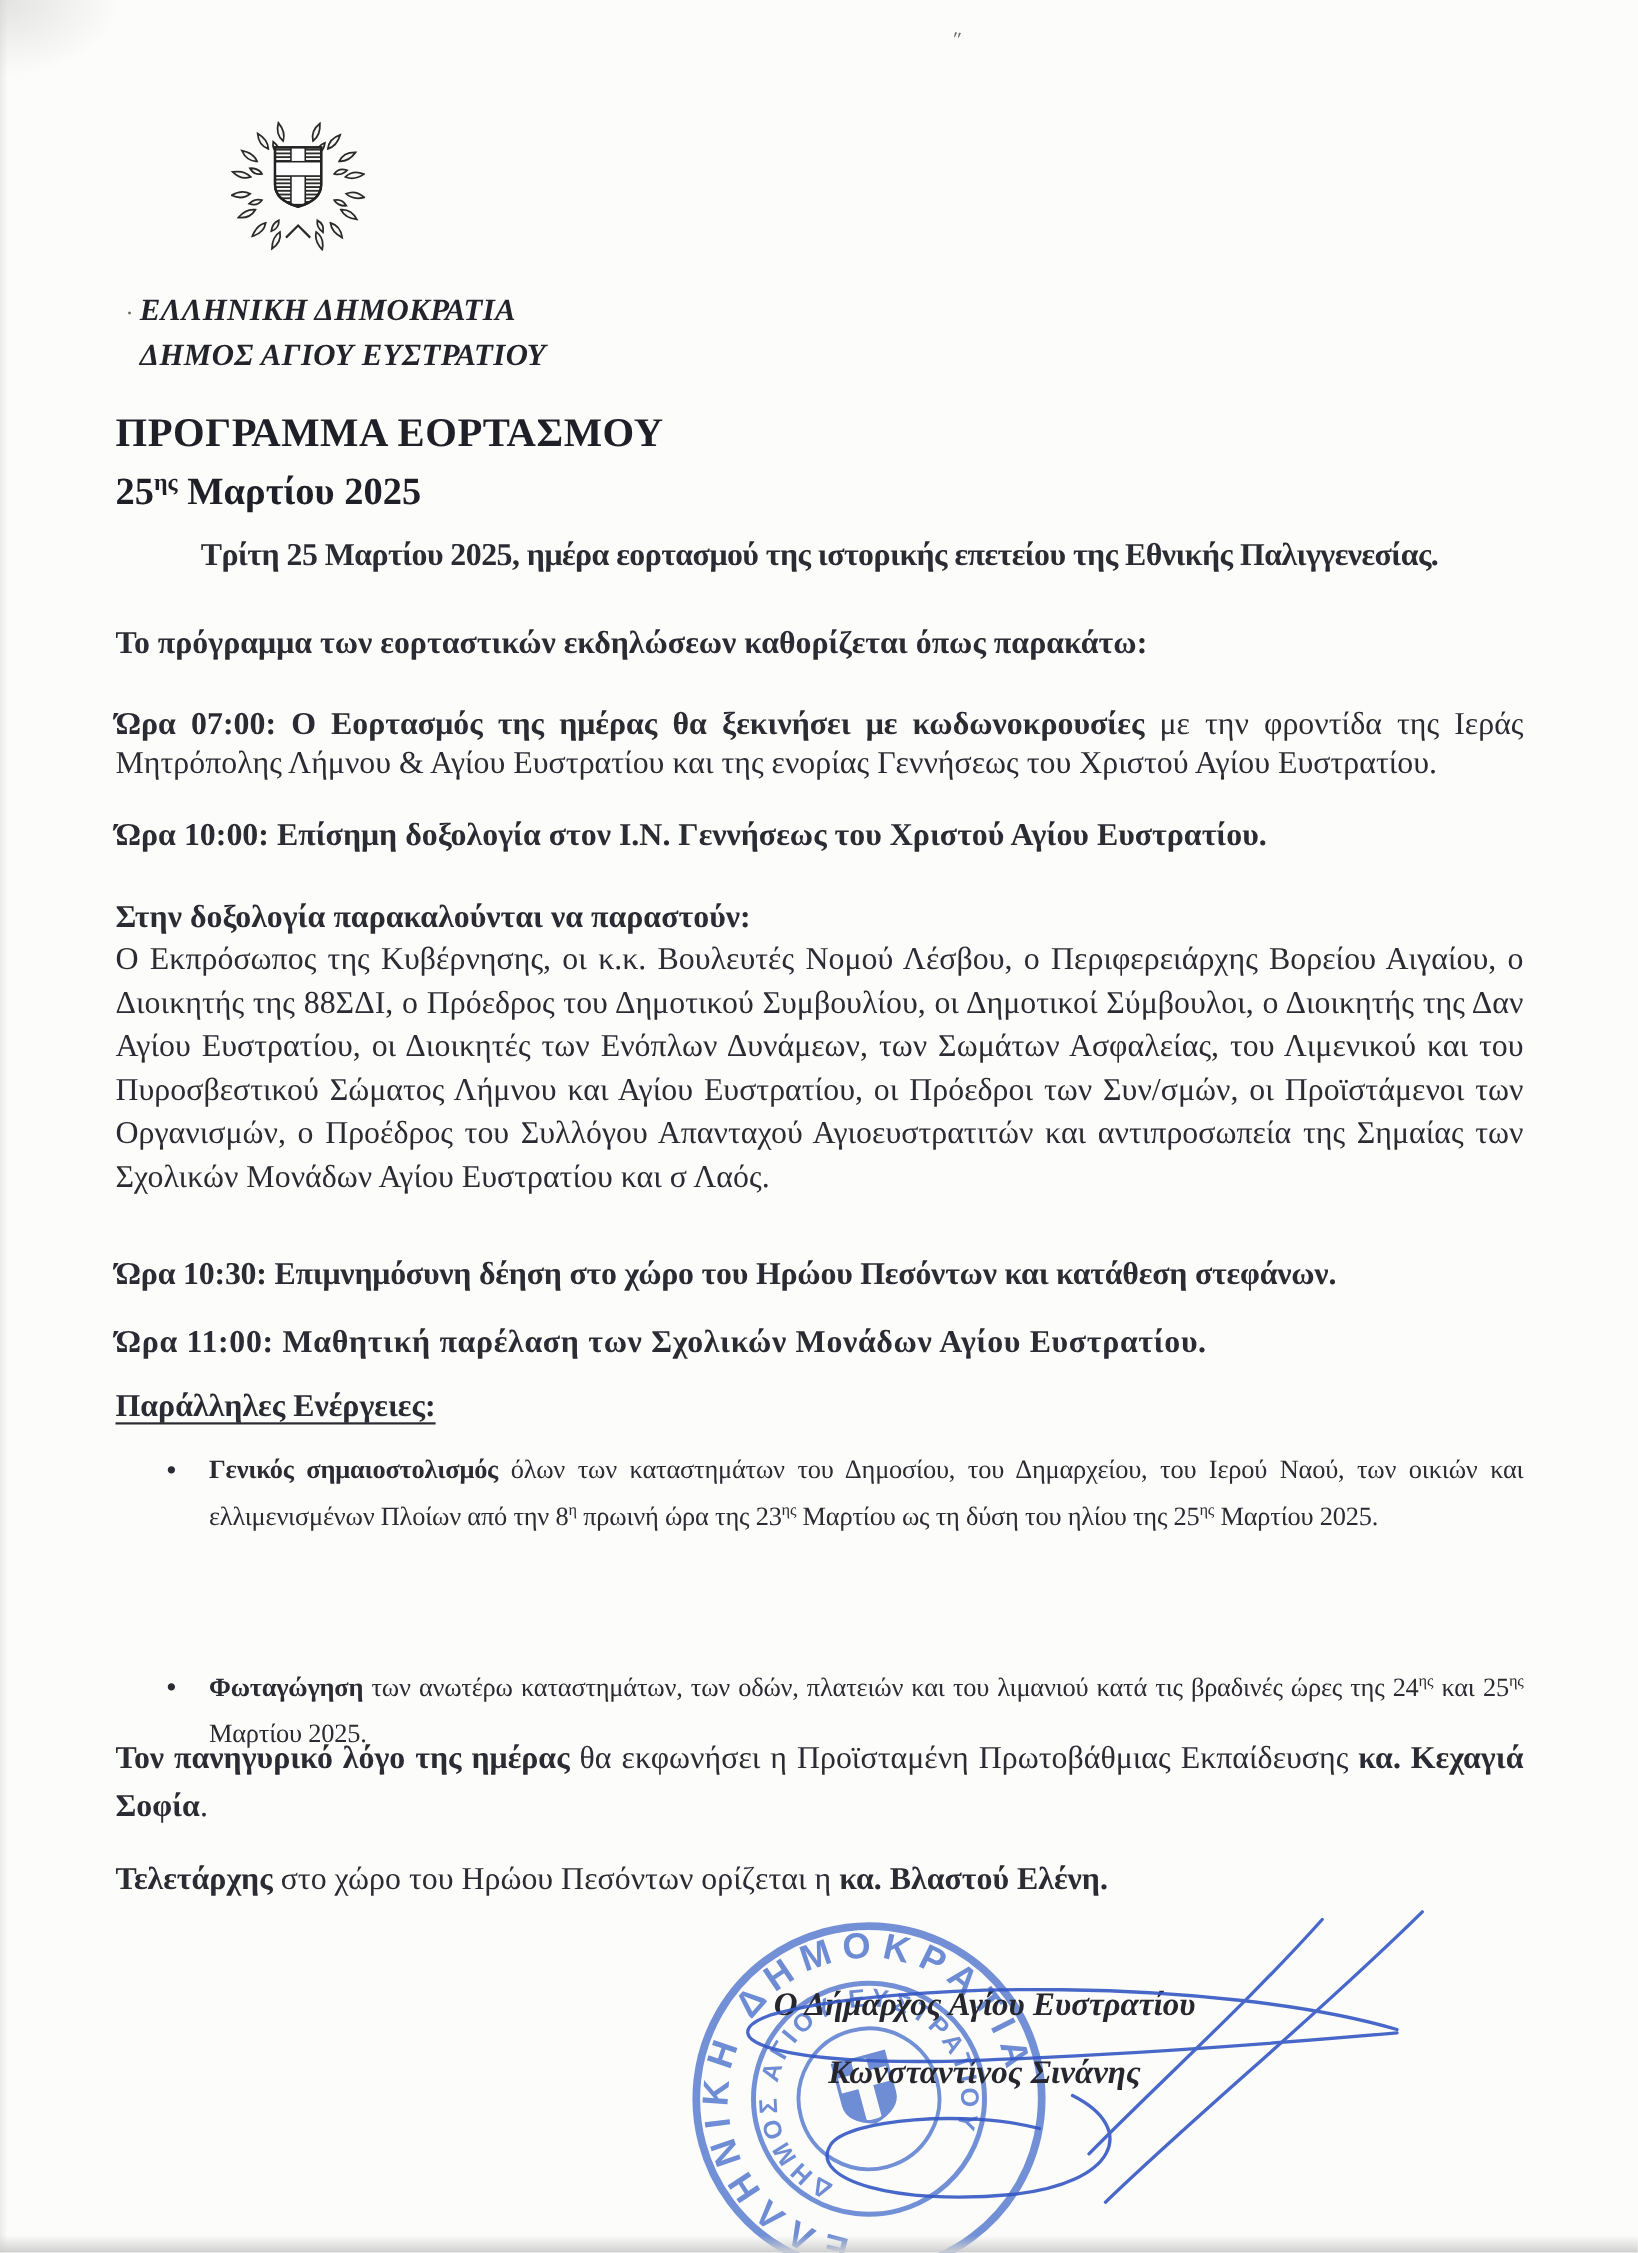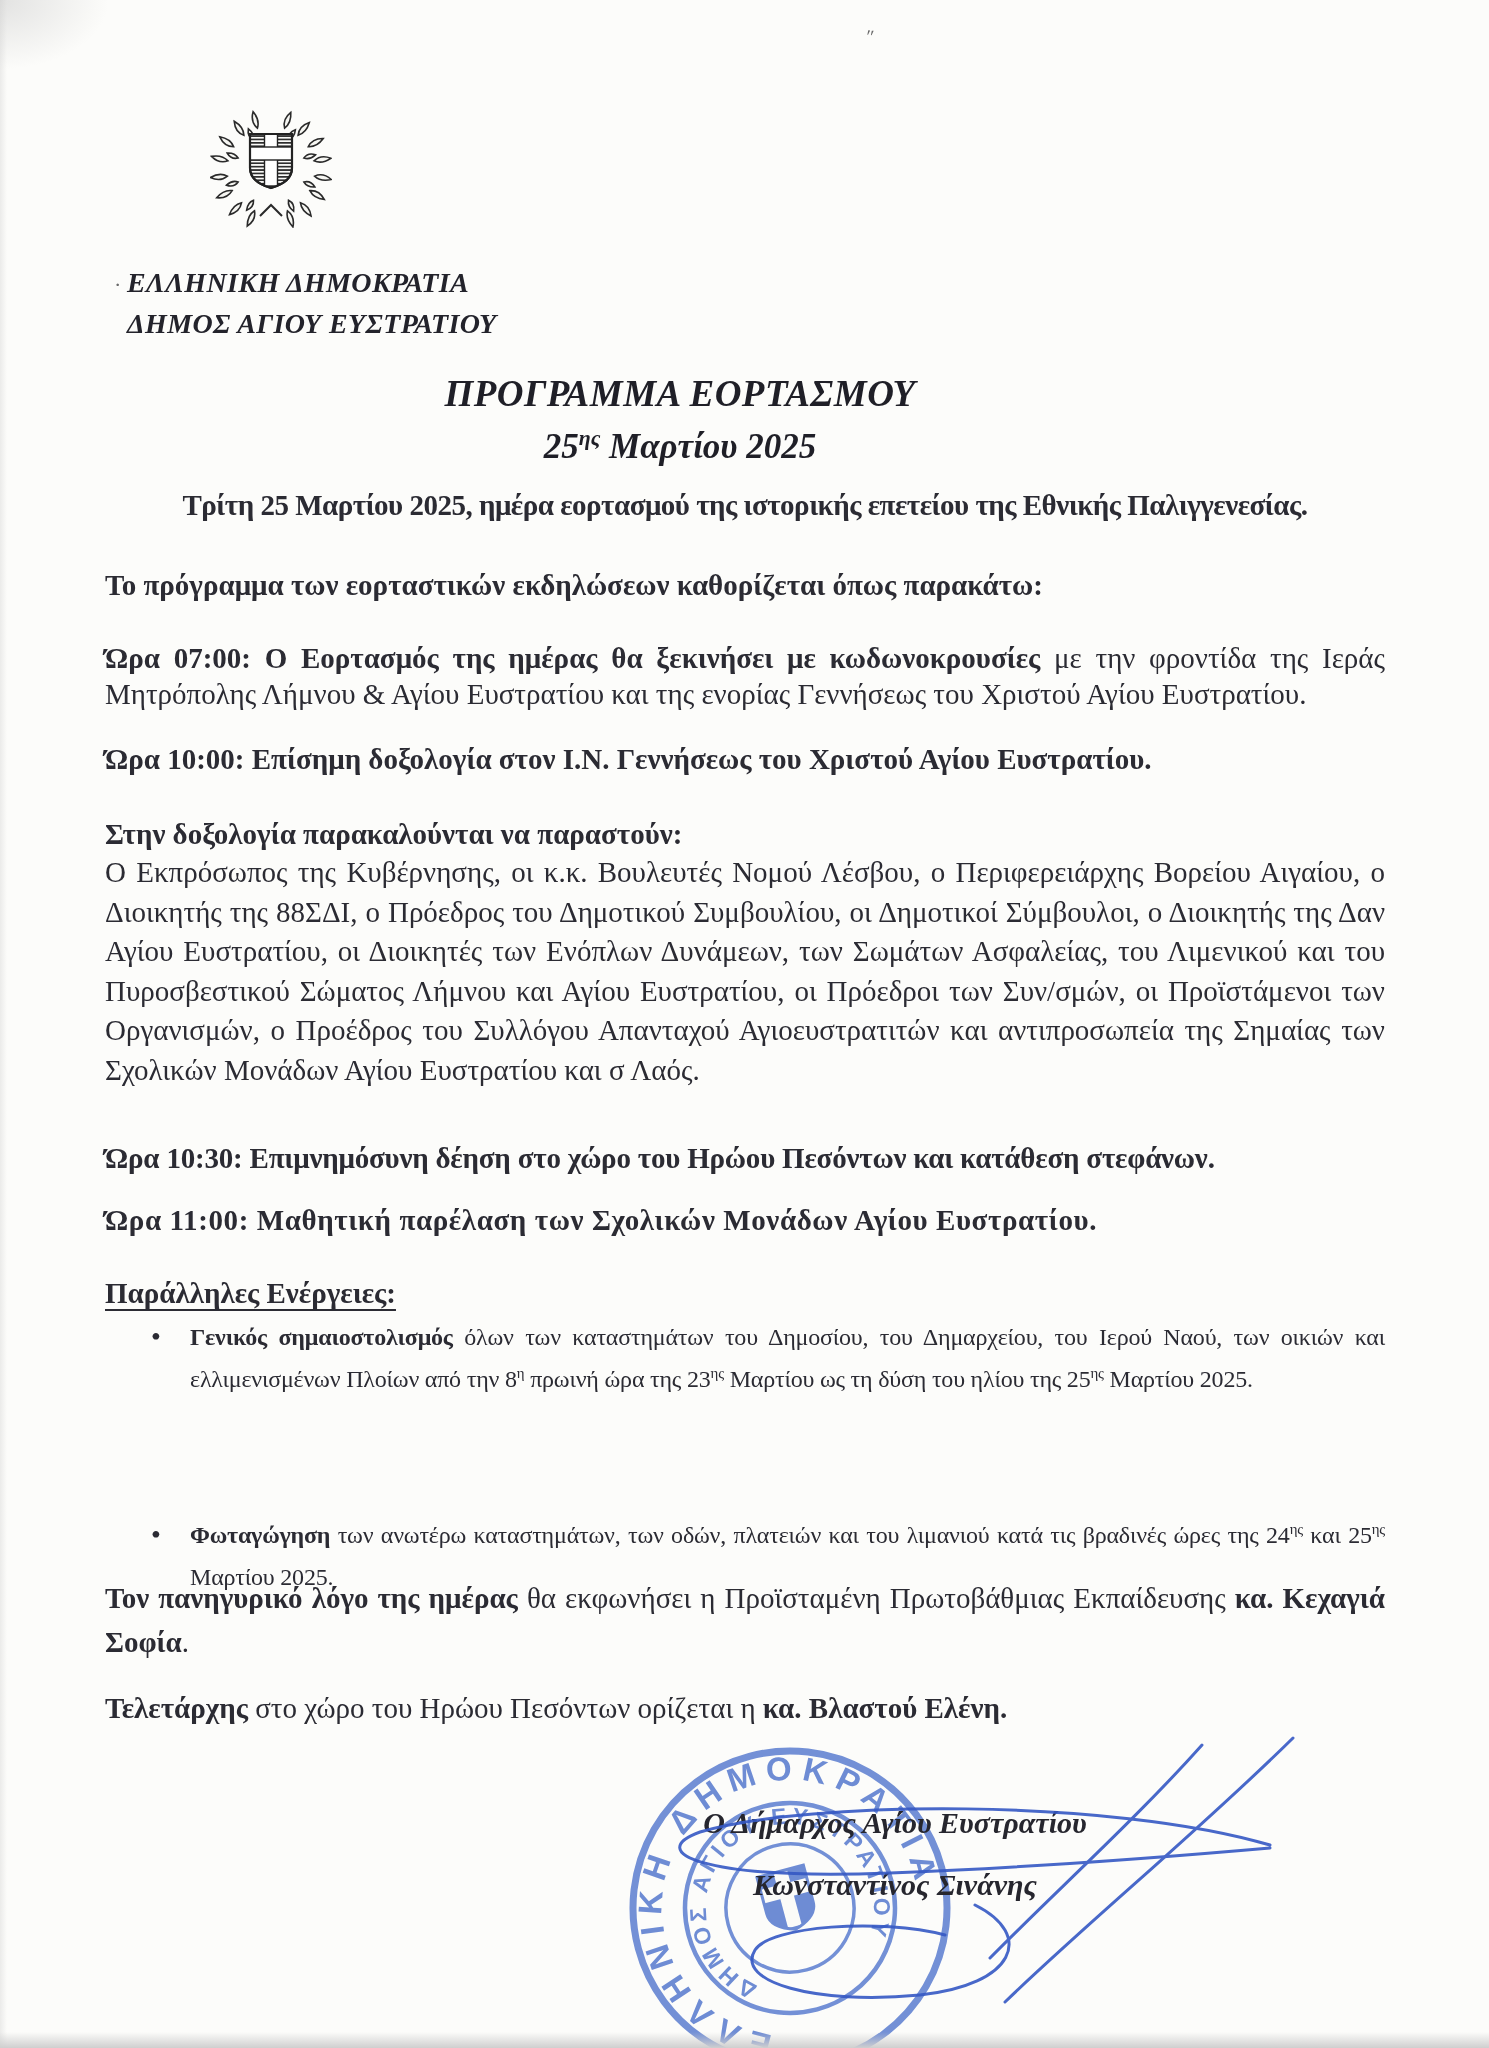--- a/index.html
+++ b/index.html
@@ -13,35 +13,35 @@
   .block { position:absolute; left:105px; width:1280px; font-size:29px; line-height:44px; }
   b { font-weight:bold; }
   .just { text-align:justify; text-justify:inter-word; }
   sup { font-size:62%; vertical-align:super; line-height:0; }
 
   .emblem { left:210px; top:108px; width:122px; height:120px; }
 
   .agency { left:127px; top:262px; font-size:28px; font-weight:bold; font-style:italic;
             line-height:41px; letter-spacing:.4px; color:#23232b; }
 
-  .title-wrap { left:105px; top:372px; width:1150px; text-align:center;
-                font-weight:bold; font-style:italic; color:#1f1f27; }
+  .title-wrap { left:105px; top:372px; width:1150px; text-align:left;
+                font-weight:bold; color:#1f1f27; }
   .title-l1 { font-size:37px; letter-spacing:.5px; }
   .title-l2 { font-size:35px; margin-top:12px; }
 
   .p-intro   { top:483px; font-weight:bold; letter-spacing:-0.5px;text-align:center; }
   .p-note    { top:563px; font-weight:bold; }
   .p-0700    { top:640px; line-height:36px; }
   .p-1000    { top:737px; font-weight:bold; }
   .p-attendh { top:812px; font-weight:bold; }
   .p-attendb { top:853px; line-height:39.5px; }
   .p-1030    { top:1136px; font-weight:bold; letter-spacing:-0.2px; }
   .p-1100    { top:1198px; font-weight:bold; letter-spacing:.6px; }
   .p-parallel{ top:1256px; font-weight:bold; text-decoration:underline;
-               text-underline-offset:6px; text-decoration-thickness:2px;margin-top:15px; }
+               text-underline-offset:6px; text-decoration-thickness:2px; }
 
   .bullet { padding-left:85px; box-sizing:border-box; font-size:24px;
             line-height:42px; letter-spacing:-0.2px; position:absolute; }
   .bullet::before { content:"•"; position:absolute; left:46px; top:0; font-size:28px; }
   .b1 { top:1316px; }
   .b2 { top:1514px; }
 
   .p-speech  { top:1576px; line-height:44px; }
   .p-marshal { top:1686px; }
 

